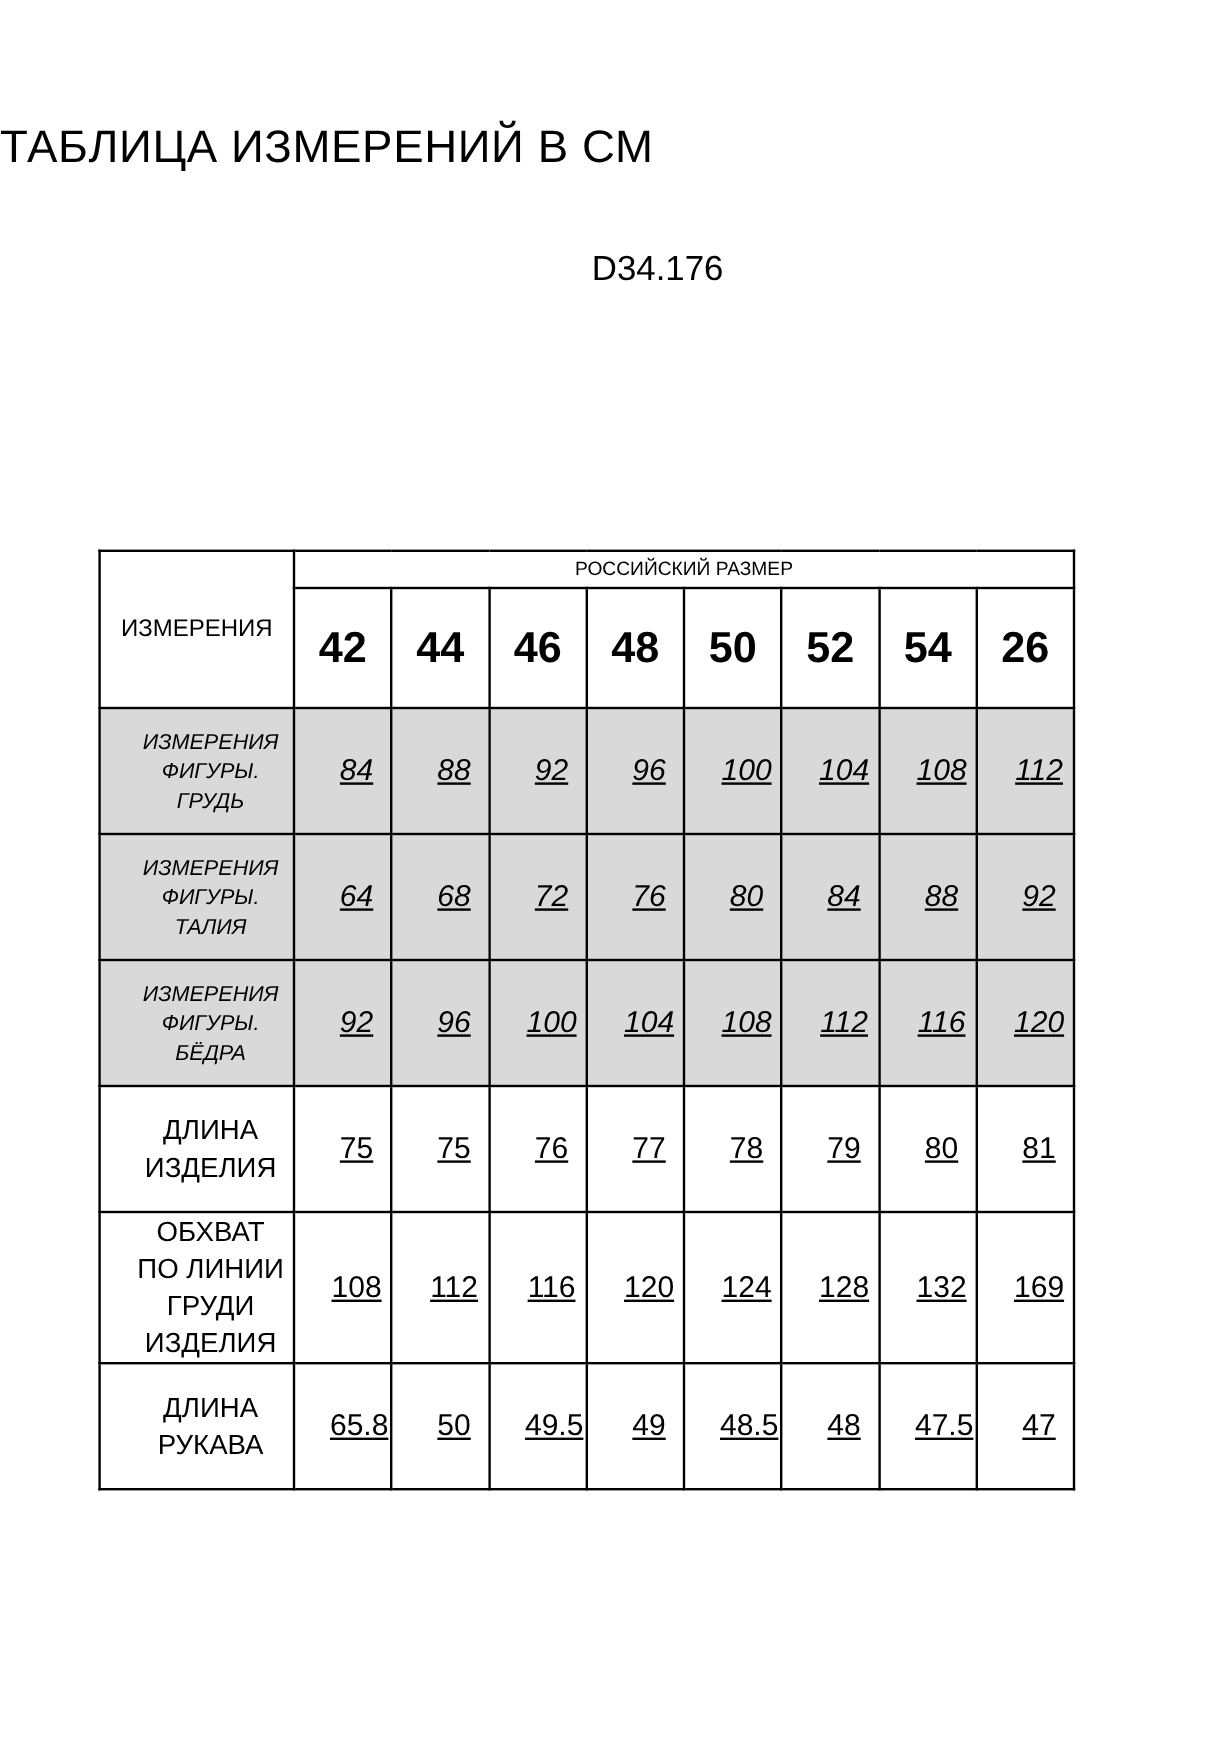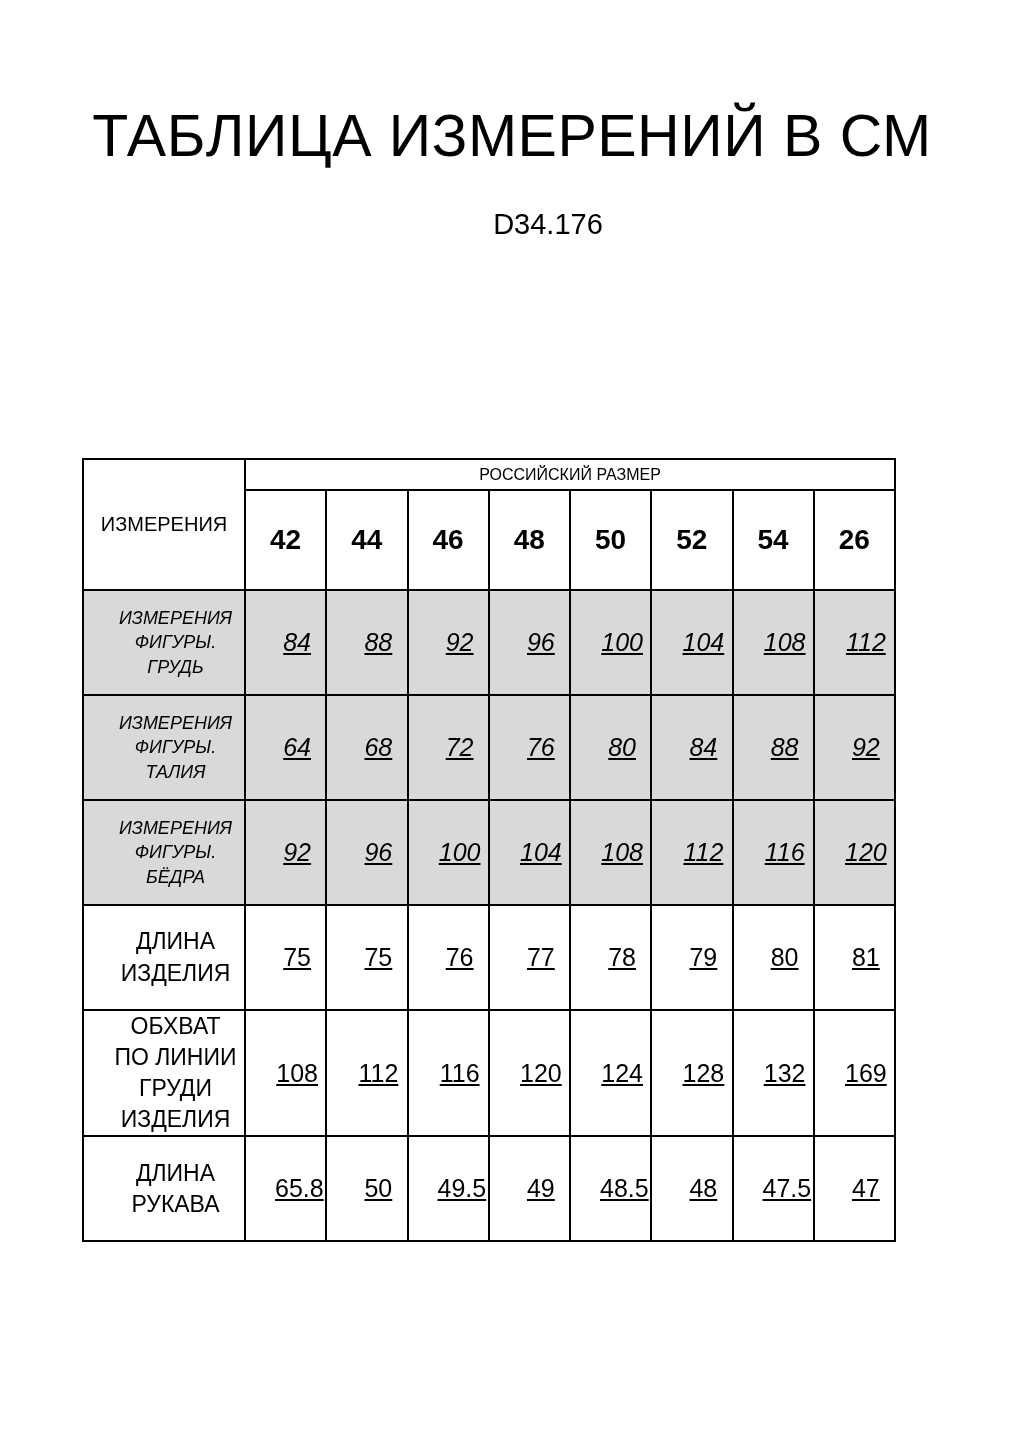--- a/index.html
+++ b/index.html
@@ -5,43 +5,43 @@
   html, body { margin: 0; padding: 0; }
   body {
     width: 1024px; height: 1448px;
     background: #ffffff; color: #000000;
     font-family: "Liberation Sans", "DejaVu Sans", sans-serif;
     position: relative; overflow: hidden;
   }
   .page { position: absolute; inset: 0; }
   .title {
     position: absolute; top: 102px; left: 0; width: 100%;
-    margin: 0; text-align: center;
-    font-size: 59px; font-weight: normal; letter-spacing: 0.5px;
+    margin: 0; 
+    font-size: 38px; font-weight: normal; letter-spacing: 0.5px;
   }
   .code {
     position: absolute; top: 208px; left: 16px; width: 100%;
     text-align: center; font-size: 29px; padding-left: 20px;
   }
   .note {
     position: absolute; top: 276px; left: 0; width: 100%;
     text-align: center; font-size: 28px; line-height: 34px;
   }
   table.size-table {
     position: absolute; top: 458px; left: 82px;
     width: 814px; border-collapse: collapse; table-layout: fixed;
   }
   table.size-table td {
     border: 2px solid #000000;
     text-align: center; vertical-align: middle;
     padding: 0 6px; overflow: hidden;
   }
   col.c0 { width: 162px; }
   tr.r-group td.group { height: 29px; font-size: 16px; padding: 0; }
-  tr.r-sizes td { height: 98px; font-size: 28px; font-weight: bold; }
+  tr.r-sizes td { height: 98px; font-size: 36px; font-weight: bold; }
   td.corner { font-size: 20px; }
   tr.data td { height: 103px; padding-left: 29px; }
   tr.data td.lbl { font-size: 18px; line-height: 1.35; }
   tr.data td.val { font-size: 25px; text-decoration: underline; }
   tr.shaded { background: #d9d9d9; }
   tr.shaded td { font-style: italic; }
   tr.plain td.lbl { font-size: 23px; }
 </style>
 </head>
 <body>

